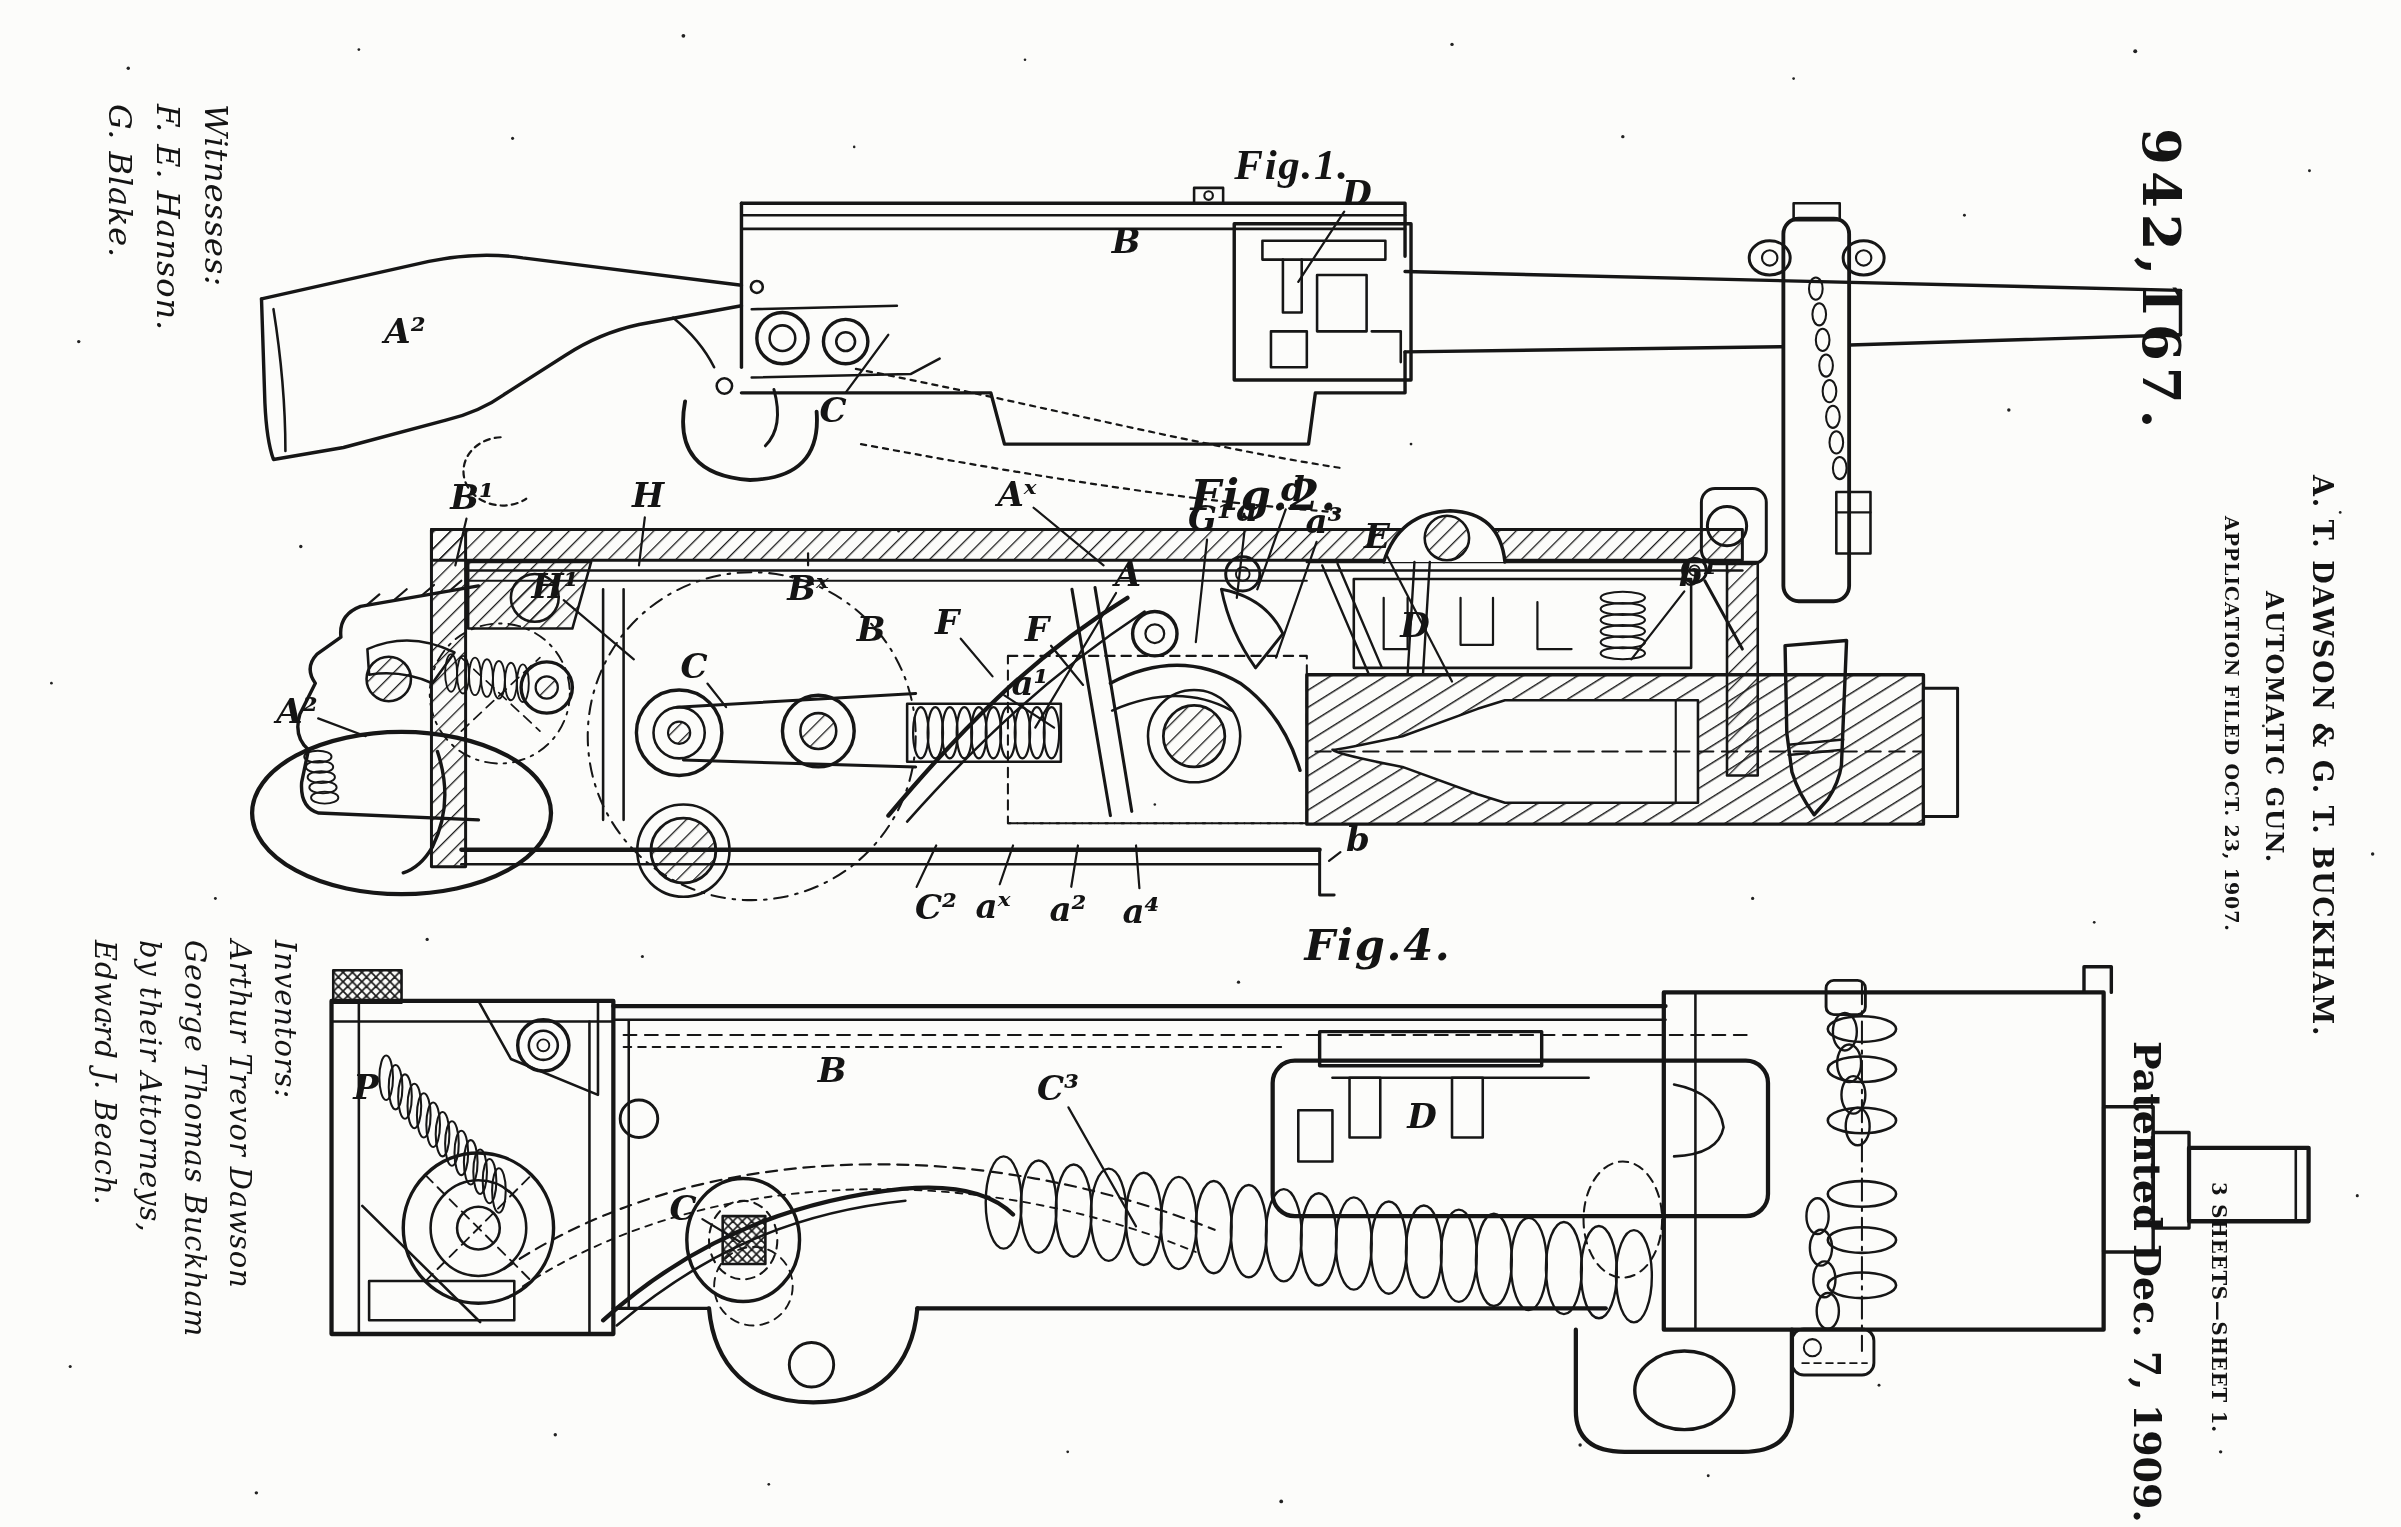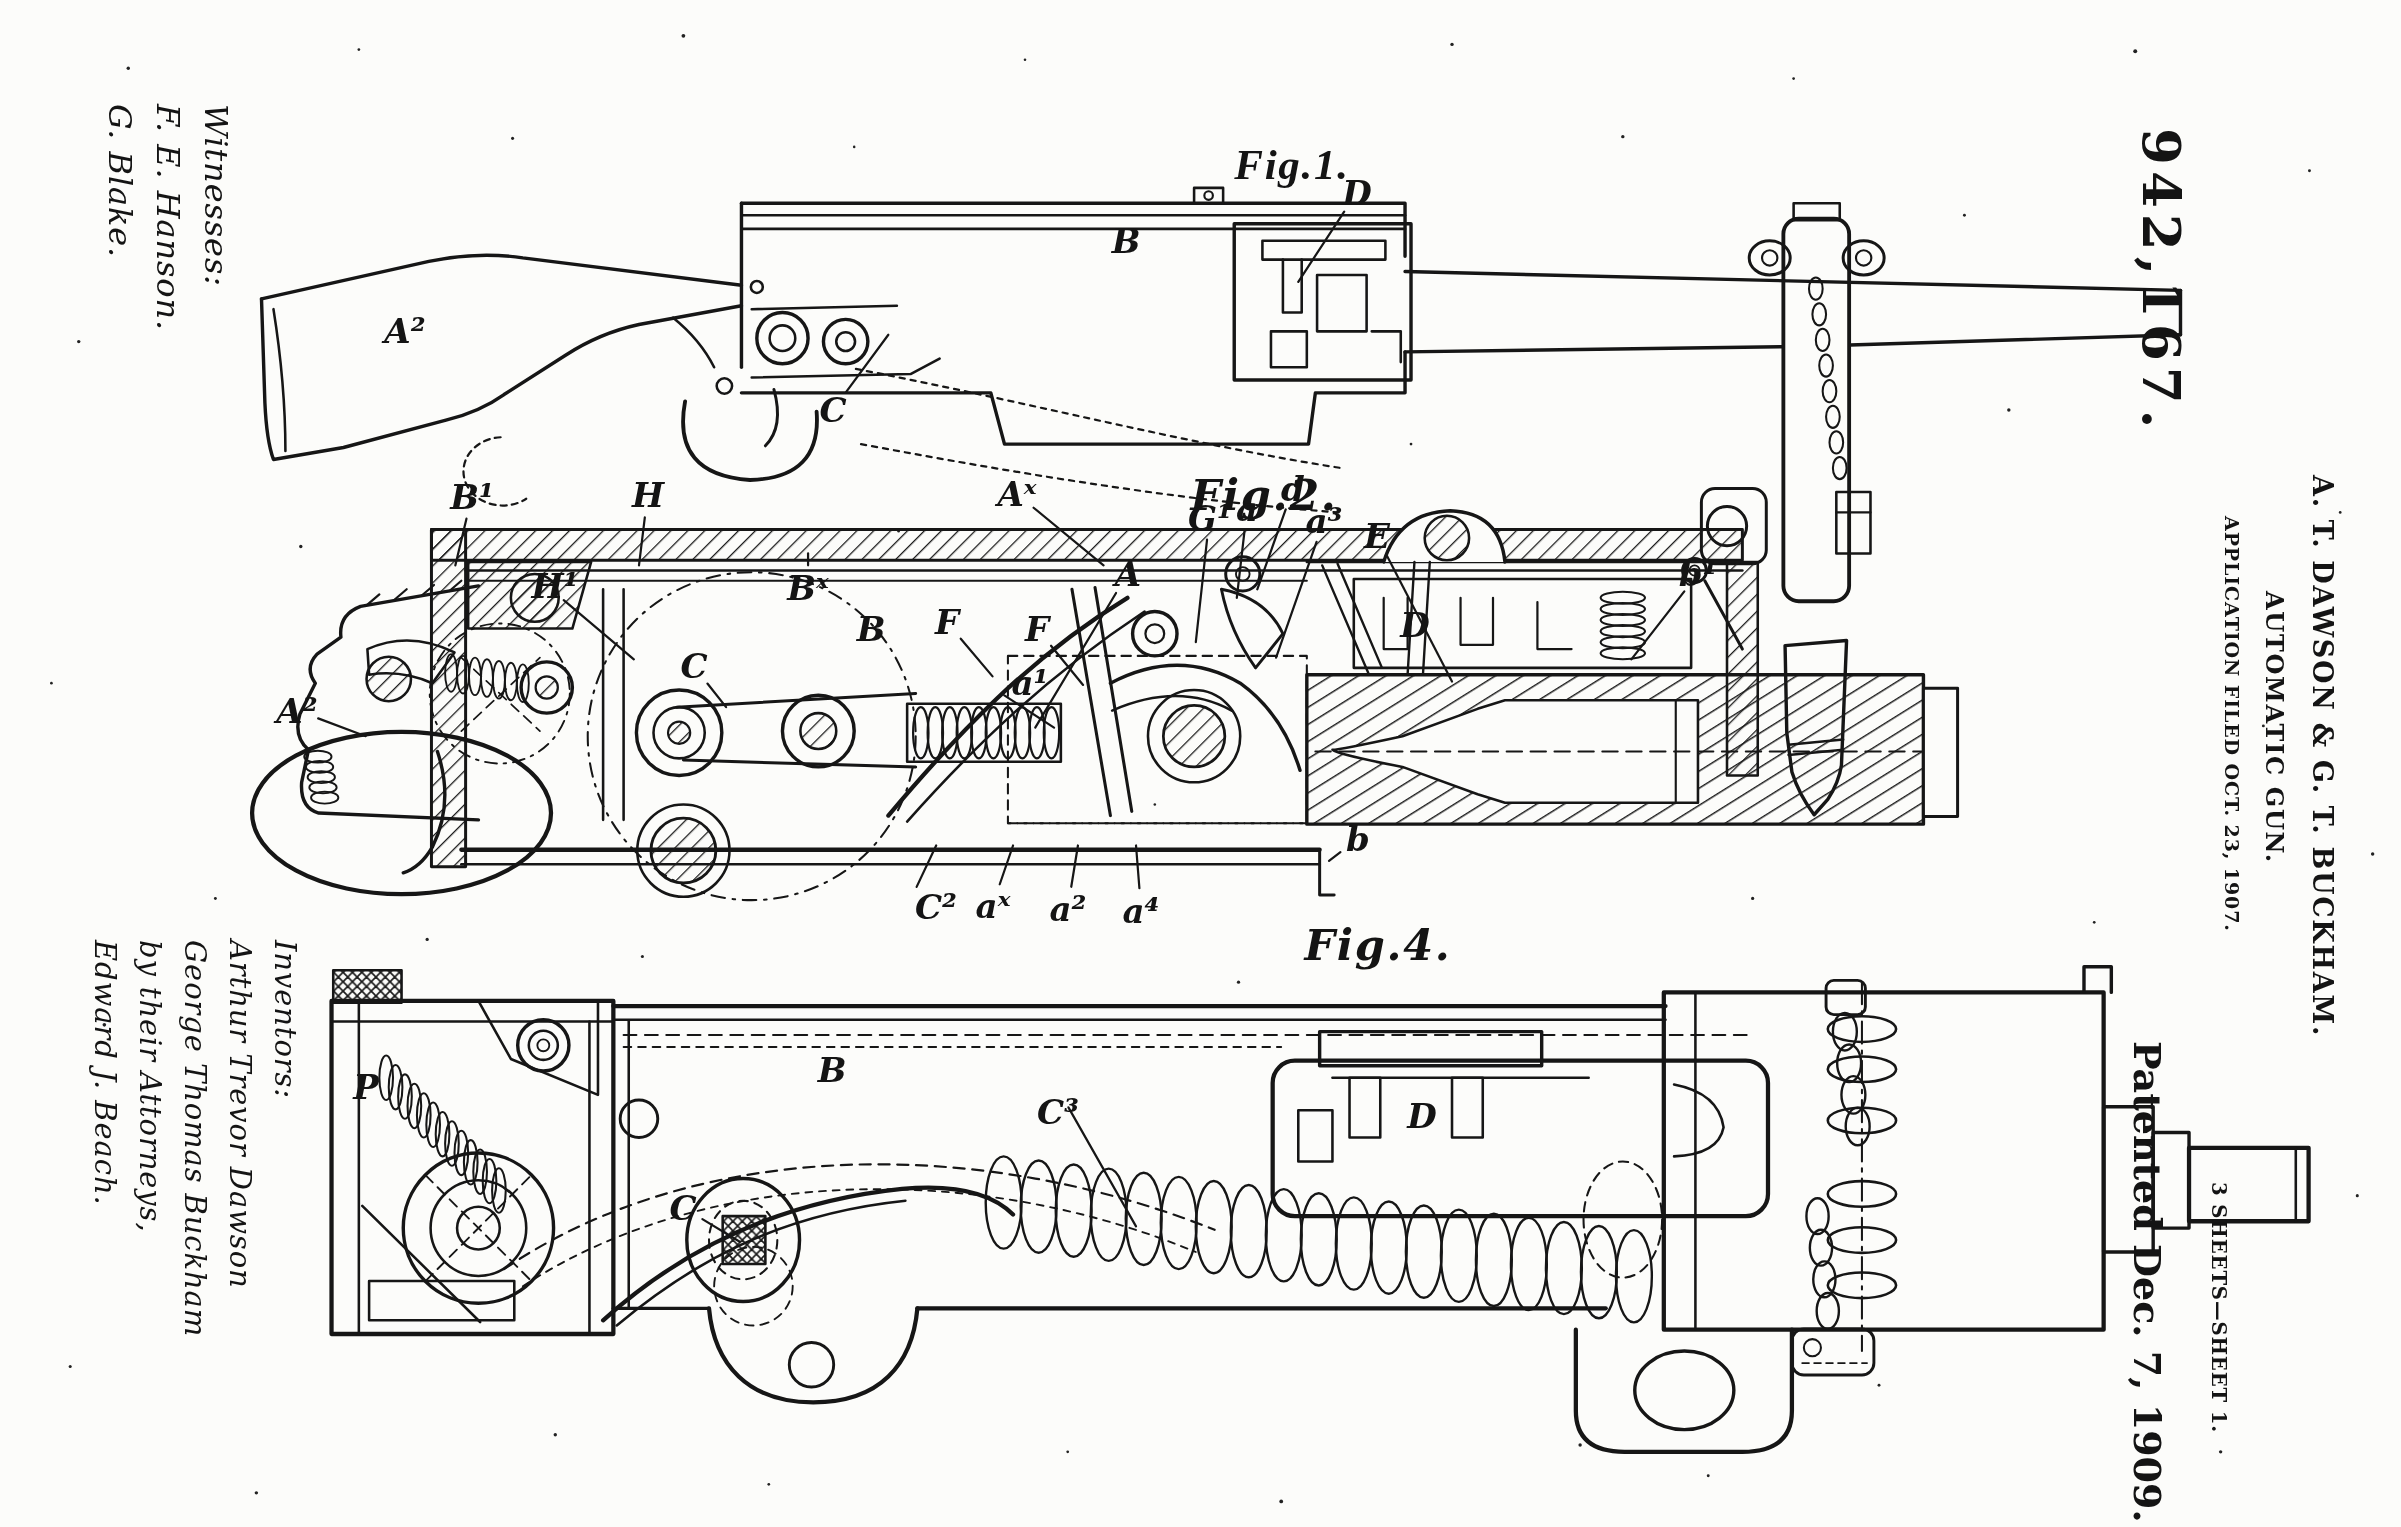--- a/index.html
+++ b/index.html
@@ -474,18 +474,18 @@
       <span class="part-label" style="left: 1415px; top: 625px;">D</span>
       <span class="part-label" style="left: 1698px; top: 574px;">b¹</span>
       <span class="part-label" style="left: 1358px; top: 839px;">b</span>
       <span class="part-label" style="left: 936px; top: 907px;">C²</span>
       <span class="part-label" style="left: 993px; top: 906px;">aˣ</span>
       <span class="part-label" style="left: 1068px; top: 909px;">a²</span>
       <span class="part-label" style="left: 1141px; top: 911px; font-style: italic;">a⁴</span>
       <span class="fig-label" style="left: 1378px; top: 945px;">Fig.4.</span>
       <span class="part-label" style="left: 366px; top: 1087px;">P</span>
       <span class="part-label" style="left: 832px; top: 1070px;">B</span>
-      <span class="part-label" style="left: 1058px; top: 1088px; margin-top: 24px;">C³</span>
+      <span class="part-label" style="left: 1058px; top: 1088px;">C³</span>
       <span class="part-label" style="left: 683px; top: 1208px;">C</span>
       <span class="part-label" style="left: 1422px; top: 1116px;">D</span>
     </div>
 </div>
 
 
 </body></html>

